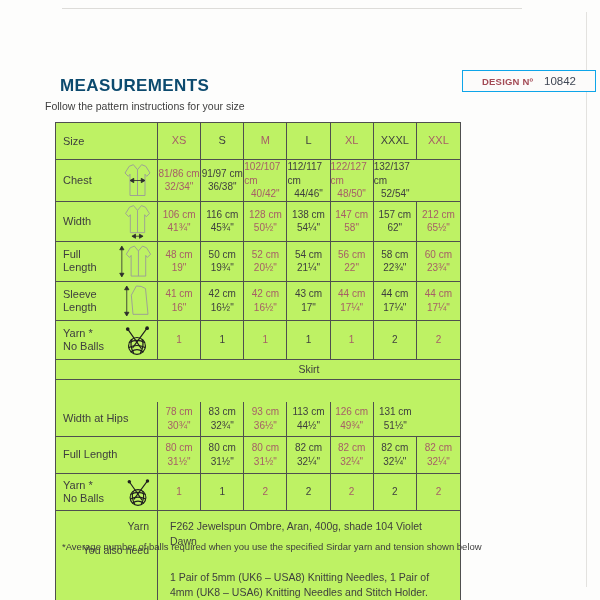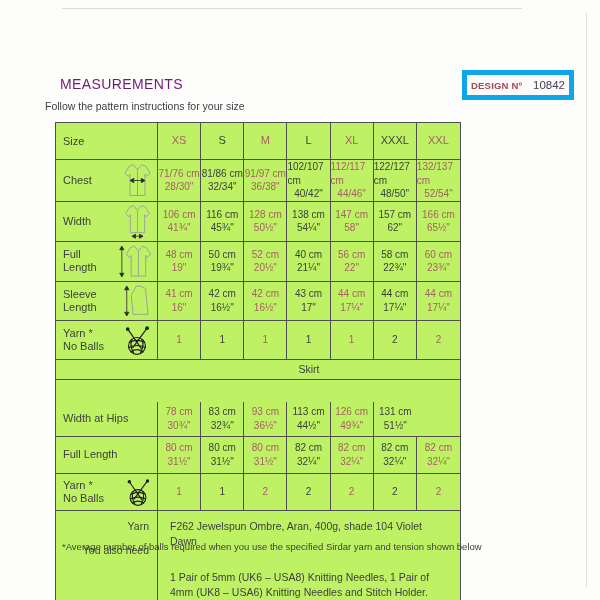--- a/index.html
+++ b/index.html
@@ -2,27 +2,27 @@
 <html><head>
 <meta charset="utf-8">
 <style>
   html,body{margin:0;padding:0;background:#ffffff;}
   .page{position:relative;width:600px;height:600px;background:#fdfdfc;
         font-family:"Liberation Sans", sans-serif;color:#3e3e3e;overflow:hidden;}
   
   .edge-top{position:absolute;top:8px;left:62px;width:460px;height:1px;background:#dddcd9;}
   .edge-right{position:absolute;top:12px;right:13px;width:1px;height:575px;background:#e3e2df;}
 
-  .title{position:absolute;left:60px;top:76px;font-size:14px;font-weight:normal;
-         color:#701a75;letter-spacing:.4px;}
+  .title{position:absolute;left:60px;top:76px;font-size:17px;font-weight:bold;
+         color:#0c4a6e;letter-spacing:.4px;}
   .subtitle{position:absolute;left:45px;top:100px;font-size:10.5px;color:#3e3e3e;}
 
   .design-box{position:absolute;left:462px;top:70px;width:94px;height:20px;
-              border:5px solid #0ea5e9;display:flex;align-items:center;
-              justify-content:space-between;padding:0 4px;background:#fcfbfa;}
+              border:1px solid #0ea5e9;display:flex;align-items:center;
+              justify-content:space-between;padding:0 19px;background:#fcfbfa;}
   .design-label{font-size:9.5px;color:#a34a55;font-weight:bold;letter-spacing:.2px;}
   .design-number{font-size:11.5px;color:#3f4654;}
 
   .mtable{position:absolute;left:55px;top:122px;width:406px;border:1px solid #4f4f4f;
           background:#bef264;box-sizing:border-box;}
   .trow{display:grid;grid-template-columns:102px repeat(7,1fr);border-bottom:1px solid #4f4f4f;}
   .trow:last-child{border-bottom:none;}
   .lcell{border-right:1px solid #4f4f4f;display:flex;align-items:center;
          padding:2px 4px 2px 7px;font-size:11px;gap:4px;box-sizing:border-box;}
   .lcell .ltext{flex:1;line-height:13px;}
@@ -111,24 +111,20 @@
         <svg class="icon" width="31" height="35" viewBox="0 0 36 42">
           <path class="garment" d="M13,2 L8,4 L3,12 L7,16 L9,13.5 L9,39 L27,39 L27,13.5 L29,16 L33,12 L28,4 L23,2"></path>
           <path class="garment" d="M13,2 L18,8 L23,2"></path>
           <path class="garment" d="M18,8 L18,39"></path>
           <line class="arrow" x1="10" y1="21" x2="26" y2="21"></line>
           <path class="arrow" d="M9,21 l4.5,-2.6 v5.2 Z"></path>
           <path class="arrow" d="M27,21 l-4.5,-2.6 v5.2 Z"></path>
         </svg>
       </div>
       <div class="vcell">
-          <span>71/76 cm</span>
-          <span>28/30"</span>
-        </div>
-      <div class="vcell">
           <span>81/86 cm</span>
           <span>32/34"</span>
         </div>
       <div class="vcell">
           <span>91/97 cm</span>
           <span>36/38"</span>
         </div>
       <div class="vcell">
           <span>102/107 cm</span>
           <span>40/42"</span>
@@ -177,21 +173,21 @@
         </div>
       <div class="vcell">
           <span>147 cm</span>
           <span>58"</span>
         </div>
       <div class="vcell">
           <span>157 cm</span>
           <span>62"</span>
         </div>
       <div class="vcell">
-          <span>166 cm</span>
+          <span>212 cm</span>
           <span>65½"</span>
         </div>
     </div>
 
     <div class="trow r-full">
       <div class="lcell">
         <span class="ltext">Full Length</span>
         <svg class="icon" width="34" height="35" viewBox="0 0 42 42">
           <line class="arrow" x1="3.5" y1="4" x2="3.5" y2="38"></line>
           <path class="arrow" d="M3.5,2 l-2.6,4.5 h5.2 Z"></path>
@@ -207,21 +203,21 @@
         </div>
       <div class="vcell">
           <span>50 cm</span>
           <span>19¾"</span>
         </div>
       <div class="vcell">
           <span>52 cm</span>
           <span>20½"</span>
         </div>
       <div class="vcell">
-          <span>40 cm</span>
+          <span>54 cm</span>
           <span>21¼"</span>
         </div>
       <div class="vcell">
           <span>56 cm</span>
           <span>22"</span>
         </div>
       <div class="vcell">
           <span>58 cm</span>
           <span>22¾"</span>
         </div>

